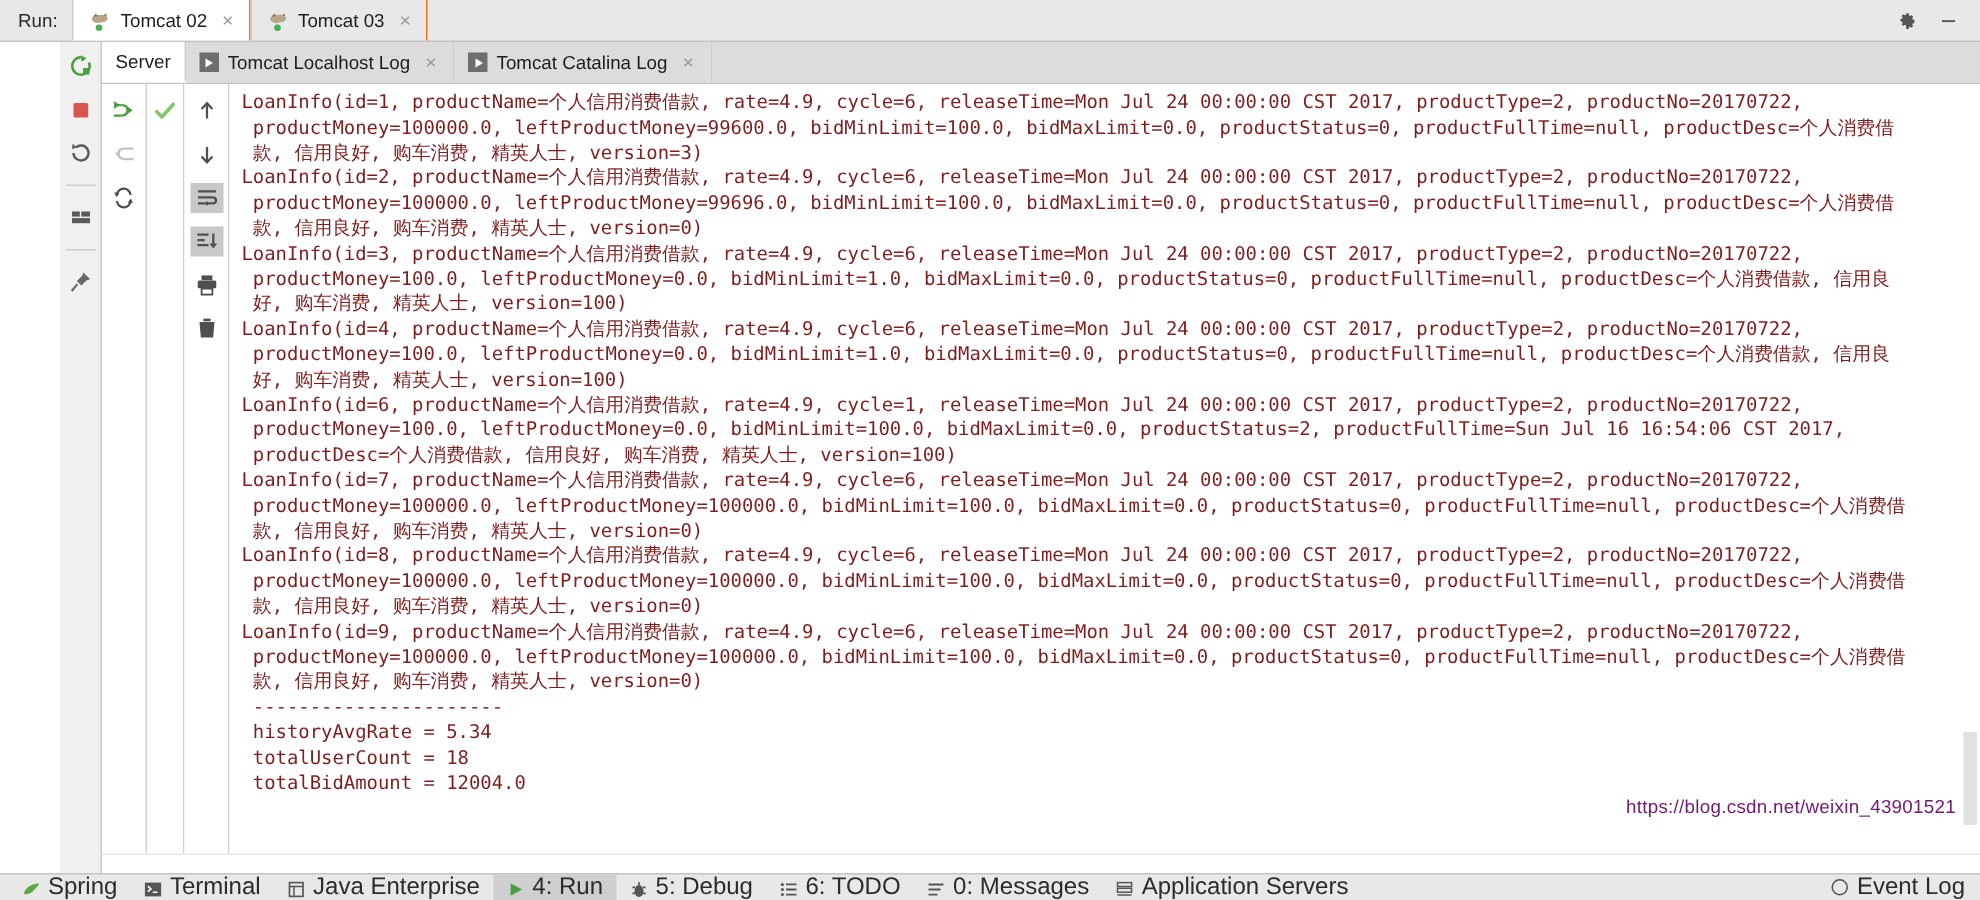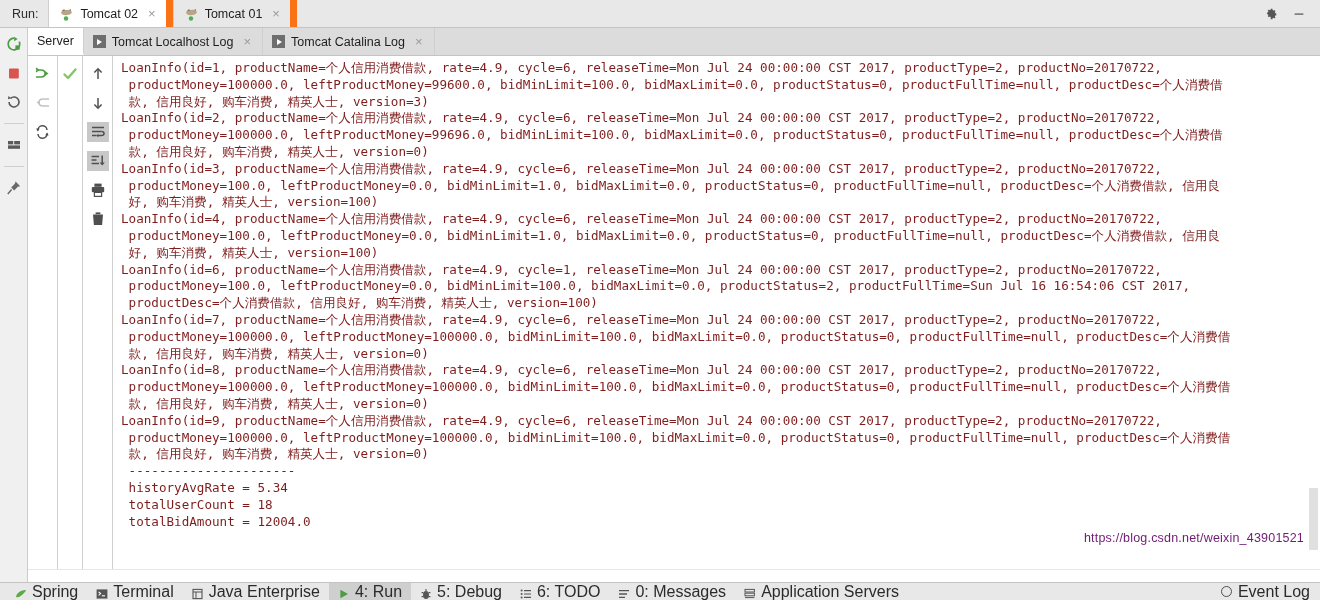--- a/index.html
+++ b/index.html
@@ -29,41 +29,41 @@
     font-size: 12.5px;
     color: #2b2b2b;
   }
   .run-tab {
     display: flex; align-items: center;
     padding: 0 8px 0 10px;
     gap: 6px;
     font-size: 12.5px;
     color: #1d1d1d;
     border-left: 1px solid #cfcfcf;
-    border-right: 7px solid #f97316;
+    border-right: 1px solid #f97316;
     position: relative;
     cursor: default;
   }
   .run-tab.active { background: #ffffff; }
   .run-tab .tabtitle { white-space: nowrap; }
   .tab-close {
     color: #9a9a9a; font-size: 13px; line-height: 1;
     padding: 0 2px; margin-left: 2px;
   }
   .runbar-spacer { flex: 1; }
   .runbar-right { display: flex; align-items: center; gap: 14px; padding-right: 14px; }
   .gear-ic, .min-ic { width: 14px; height: 14px; display: inline-block; }
 
   
   .tomcat-ic {
     width: 15px; height: 14px; position: relative; display: inline-block; flex: 0 0 auto;
   }
 
   
-  .body-row { flex: 1; display: flex; min-height: 0; }
+  .body-row { flex: 1; display: flex; min-height: 0; margin-left: 40px; }
 
   .side-toolbar {
     width: 28px;
     background: #f0f0f0;
     border-right: 1px solid #cccccc;
     display: flex; flex-direction: column; align-items: center;
     padding-top: 6px;
     gap: 9px;
   }
   .side-toolbar .sep { width: 20px; height: 1px; background: #cfcfcf; margin: 2px 0; }
@@ -219,21 +219,21 @@
 
     <div class="run-tab">
       <span class="tomcat-ic">
         <svg width="15" height="14" viewBox="0 0 15 14">
           <path d="M2 6 Q3 2 7 3 Q11 2 13 5 Q12 8 8 8 Q4 9 2 6 Z" fill="#b7a489"></path>
           <path d="M3 4 L5 2 L6 4 Z" fill="#8c7a62"></path>
           <path d="M10 3 L12 2 L12 4 Z" fill="#8c7a62"></path>
           <circle cx="7" cy="11.5" r="2.2" fill="#4caf50"></circle>
         </svg>
       </span>
-      <span class="tabtitle">Tomcat 01</span>
+      <span class="tabtitle">Tomcat 03</span>
       <span class="tab-close">×</span>
     </div>
 
     <div class="runbar-spacer"></div>
 
     <div class="runbar-right">
       <span class="gear-ic">
         <svg width="14" height="14" viewBox="0 0 16 16">
           <path fill="#555" d="M8 5.2A2.8 2.8 0 1 0 8 10.8 2.8 2.8 0 0 0 8 5.2zm0 4.3a1.5 1.5 0 1 1 0-3 1.5 1.5 0 0 1 0 3z"></path>
           <path fill="#555" d="M14 7h-1.2a4.9 4.9 0 0 0-.5-1.2l.9-.9-1.4-1.4-.9.9A4.9 4.9 0 0 0 9.7 3.2V2H7.7v1.2a4.9 4.9 0 0 0-1.2.5l-.9-.9L4.2 4.2l.9.9a4.9 4.9 0 0 0-.5 1.2H3.4v2h1.2a4.9 4.9 0 0 0 .5 1.2l-.9.9 1.4 1.4.9-.9a4.9 4.9 0 0 0 1.2.5V14h2v-1.2a4.9 4.9 0 0 0 1.2-.5l.9.9 1.4-1.4-.9-.9a4.9 4.9 0 0 0 .5-1.2H14z"></path>

